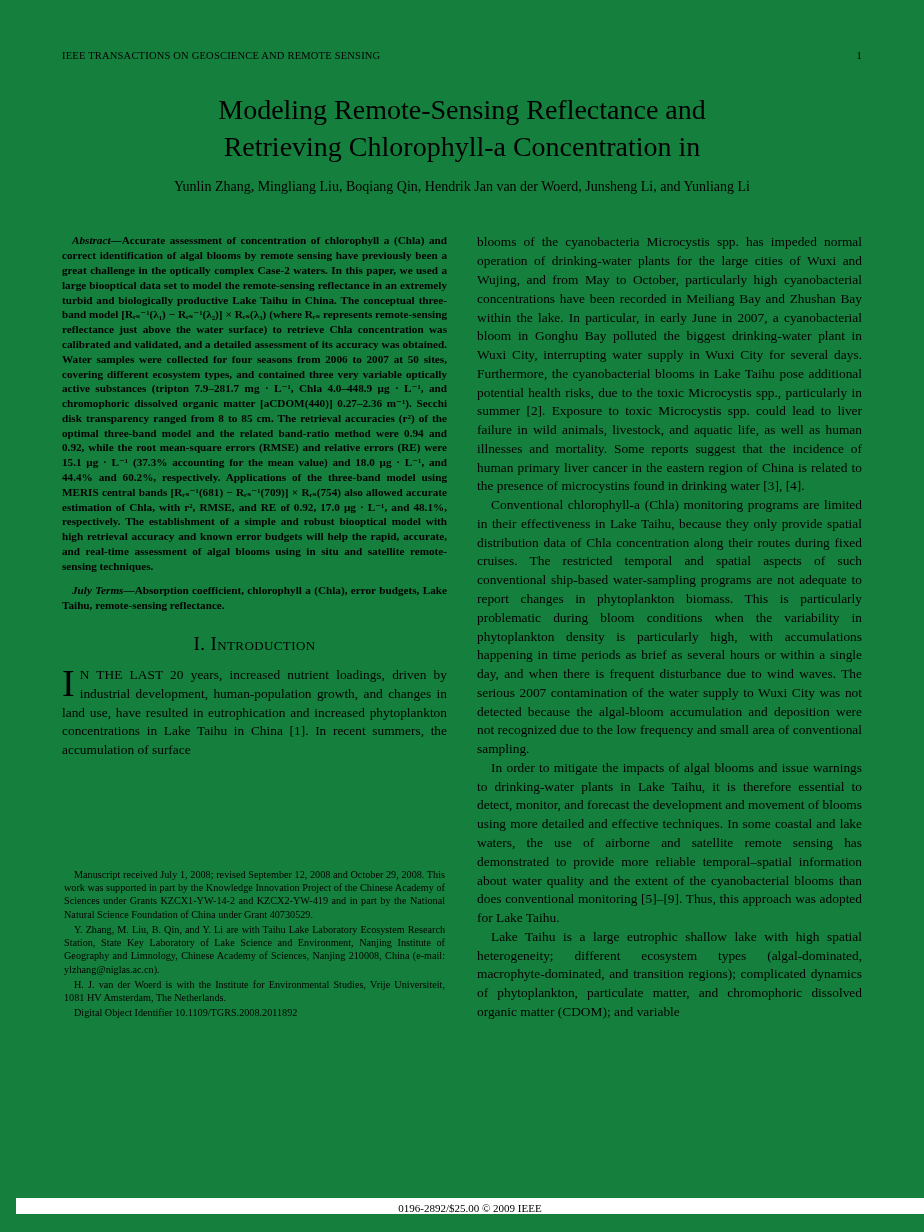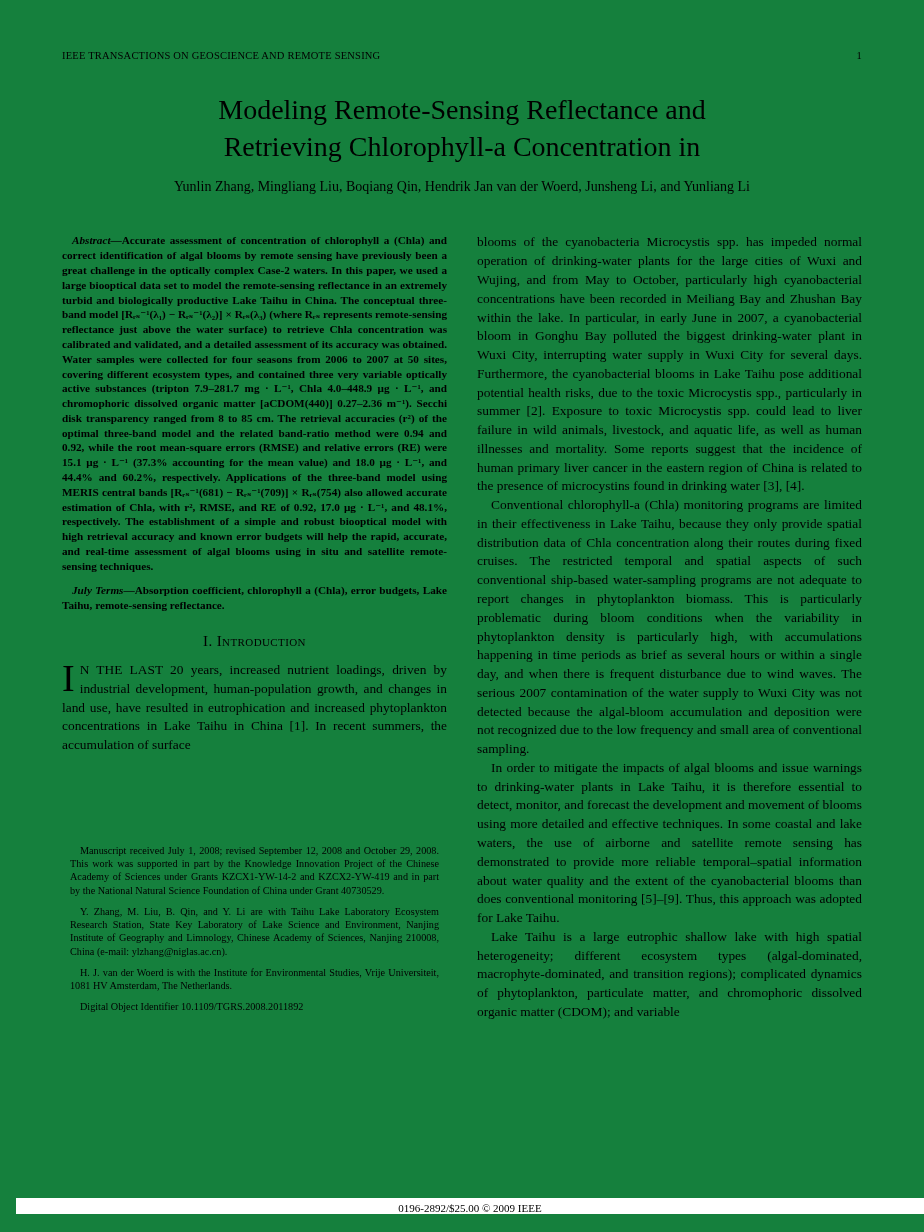--- a/index.html
+++ b/index.html
@@ -50,21 +50,21 @@
     line-height: 1.32;
     margin: 0;
     text-indent: 10px;
   }
   .index-terms { margin-top: 10px; }
   .ilabel { font-style: italic; }
   .section-heading {
     font-weight: 400;
     font-variant: small-caps;
     text-align: center;
-    font-size: 15px;
+    font-size: 19px;
     letter-spacing: 0.4px;
     margin: 20px 0 11px 0;
   }
   .body-par {
     font-size: 13.4px;
     line-height: 1.4;
     margin: 0;
   }
   .body-par.indent { text-indent: 14px; }
   .dropcap {
@@ -73,21 +73,21 @@
     line-height: 31px;
     padding: 2px 5px 0 0;
   }
   .footnotes {
     margin-top: auto;
     padding-top: 20px;
     font-size: 10.2px;
     line-height: 1.3;
   }
   .footnote {
-    margin: 8px;
+    margin: 2px;
     text-indent: 10px;
     text-align: justify;
   }
   .footer {
     position: absolute;
     left: 16px;
     right: 0;
     bottom: 18px;
     text-align: center;
     font-size: 11px;

